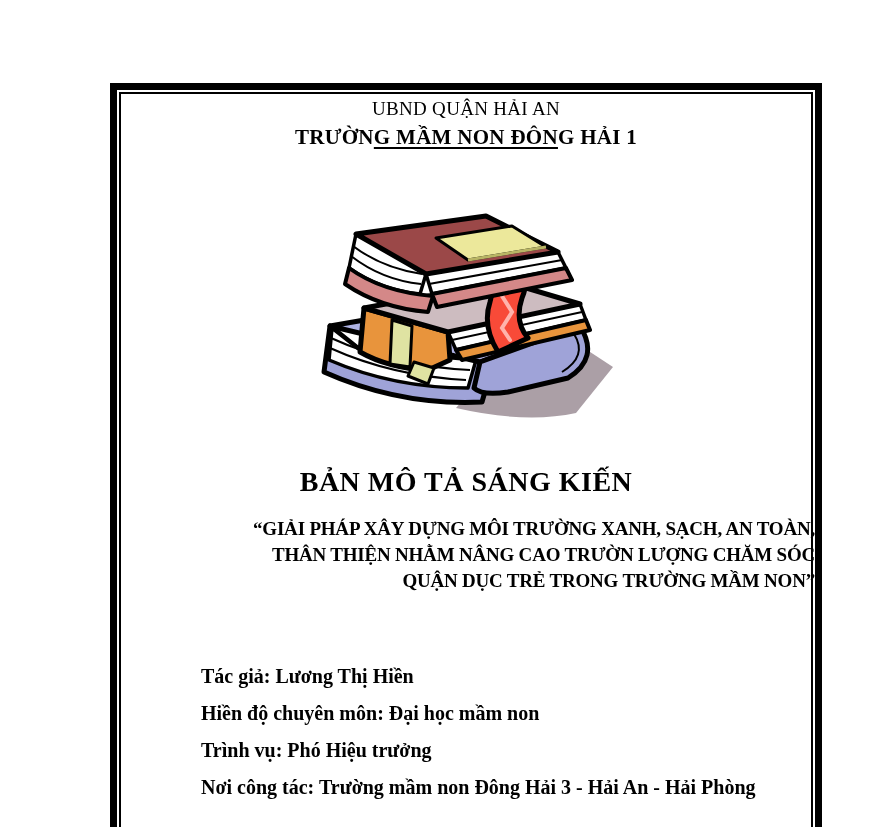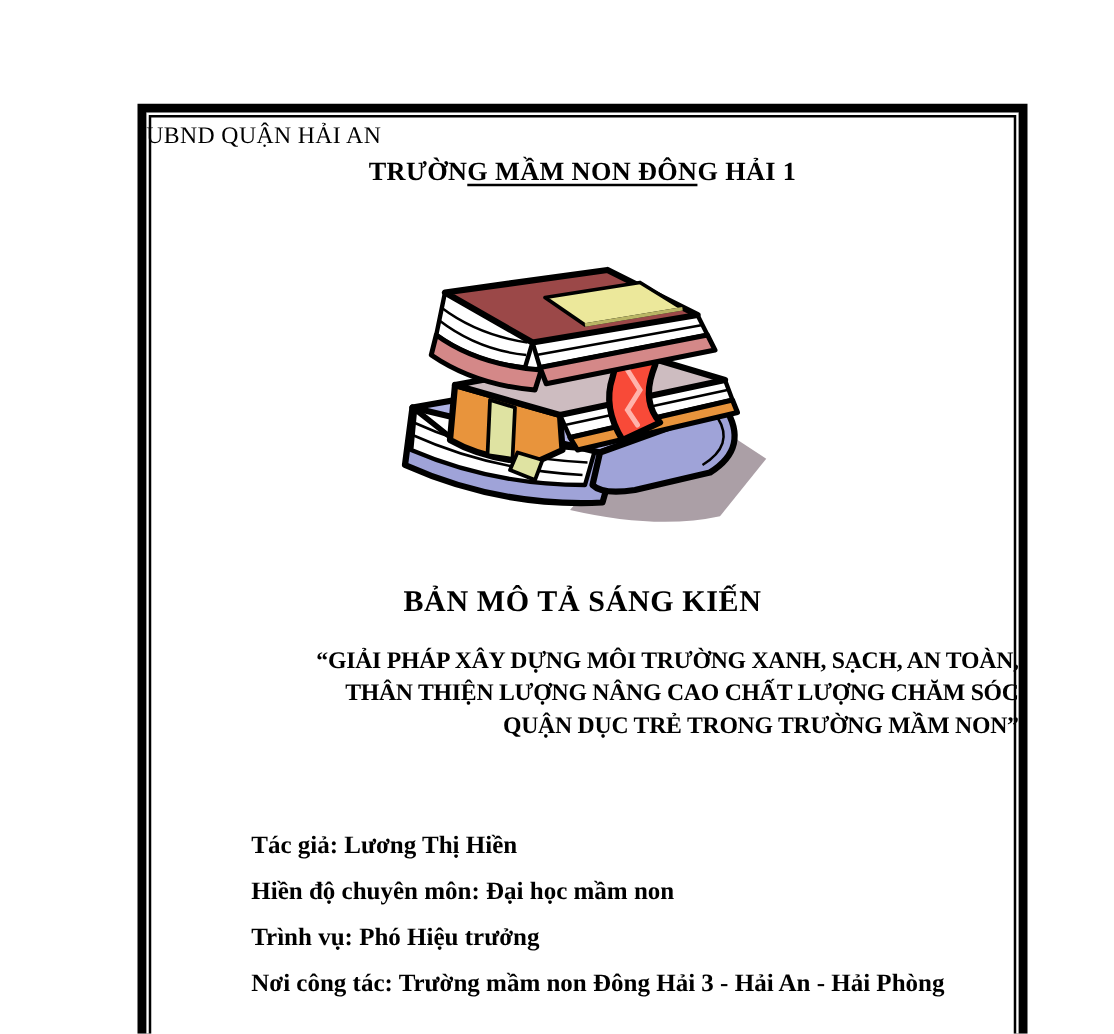--- a/index.html
+++ b/index.html
@@ -9,33 +9,33 @@
     overflow:hidden; font-family:"Liberation Serif","DejaVu Serif",serif; color:#000;
   }
   .frame {
     position:absolute; left:110px; top:83px; width:712px; height:770px;
     border:7px solid #000;
     box-shadow: inset 0 0 0 2px #ffffff, inset 0 0 0 4px #000000;
     background:#ffffff;
   }
   .frame-content { position:relative; width:100%; height:100%; padding-top:7px; }
   .hdr-org {
-    text-align:left; font-size:19px; font-weight:normal; line-height:23px;
+    text-align:center; font-size:19px; font-weight:normal; line-height:23px;
     letter-spacing:0.3px;
   }
   .hdr-school {
     text-align:center; font-size:21px; font-weight:bold; line-height:25px;
     letter-spacing:0.3px; margin-top:5px;
   }
   .hdr-school .u {
     text-decoration:underline; text-decoration-thickness:2px; text-underline-offset:3px;
   }
   .art-wrap { margin-top:60px; display:flex; justify-content:center; }
   .doc-title {
-    margin-top:44px; text-align:center; font-size:24px; font-weight:bold;
+    margin-top:44px; text-align:center; font-size:28px; font-weight:bold;
     letter-spacing:0.5px; line-height:32px;
   }
   .doc-subtitle {
     margin-top:18px; text-align:right; font-size:19px; font-weight:bold;
     line-height:26px; letter-spacing:-0.2px;
   }
   .authors { margin-top:64px; padding-left:84px; }
   .authors .a-line {
     font-size:20px; font-weight:bold; line-height:37px; white-space:nowrap;
   }
@@ -91,21 +91,21 @@
             <path d="M120,28 L196,16 L230,37 L152,50 Z" fill="#ece89b" stroke-width="3"></path>
             <path d="M152,50 L230,37" fill="none" stroke="#b9b565" stroke-width="3"></path>
           </g>
         </svg>
       </div>
 
       <div class="doc-title">BẢN MÔ TẢ SÁNG KIẾN</div>
 
       <div class="doc-subtitle">
         <div>“GIẢI PHÁP XÂY DỰNG MÔI TRƯỜNG XANH, SẠCH, AN TOÀN,</div>
-        <div>THÂN THIỆN LƯỢNG NÂNG CAO CHẤT LƯỢNG CHĂM SÓC</div>
+        <div>THÂN THIỆN NHẰM NÂNG CAO TRƯỜN LƯỢNG CHĂM SÓC</div>
         <div>QUẬN DỤC TRẺ TRONG TRƯỜNG MẦM NON”</div>
       </div>
 
       <div class="authors">
         <div class="a-line">Tác giả: Lương Thị Hiền</div>
         <div class="a-line">Hiền độ chuyên môn: Đại học mầm non</div>
         <div class="a-line">Trình vụ: Phó Hiệu trưởng</div>
         <div class="a-line">Nơi công tác: Trường mầm non Đông Hải 3 - Hải An - Hải Phòng</div>
       </div>
 

